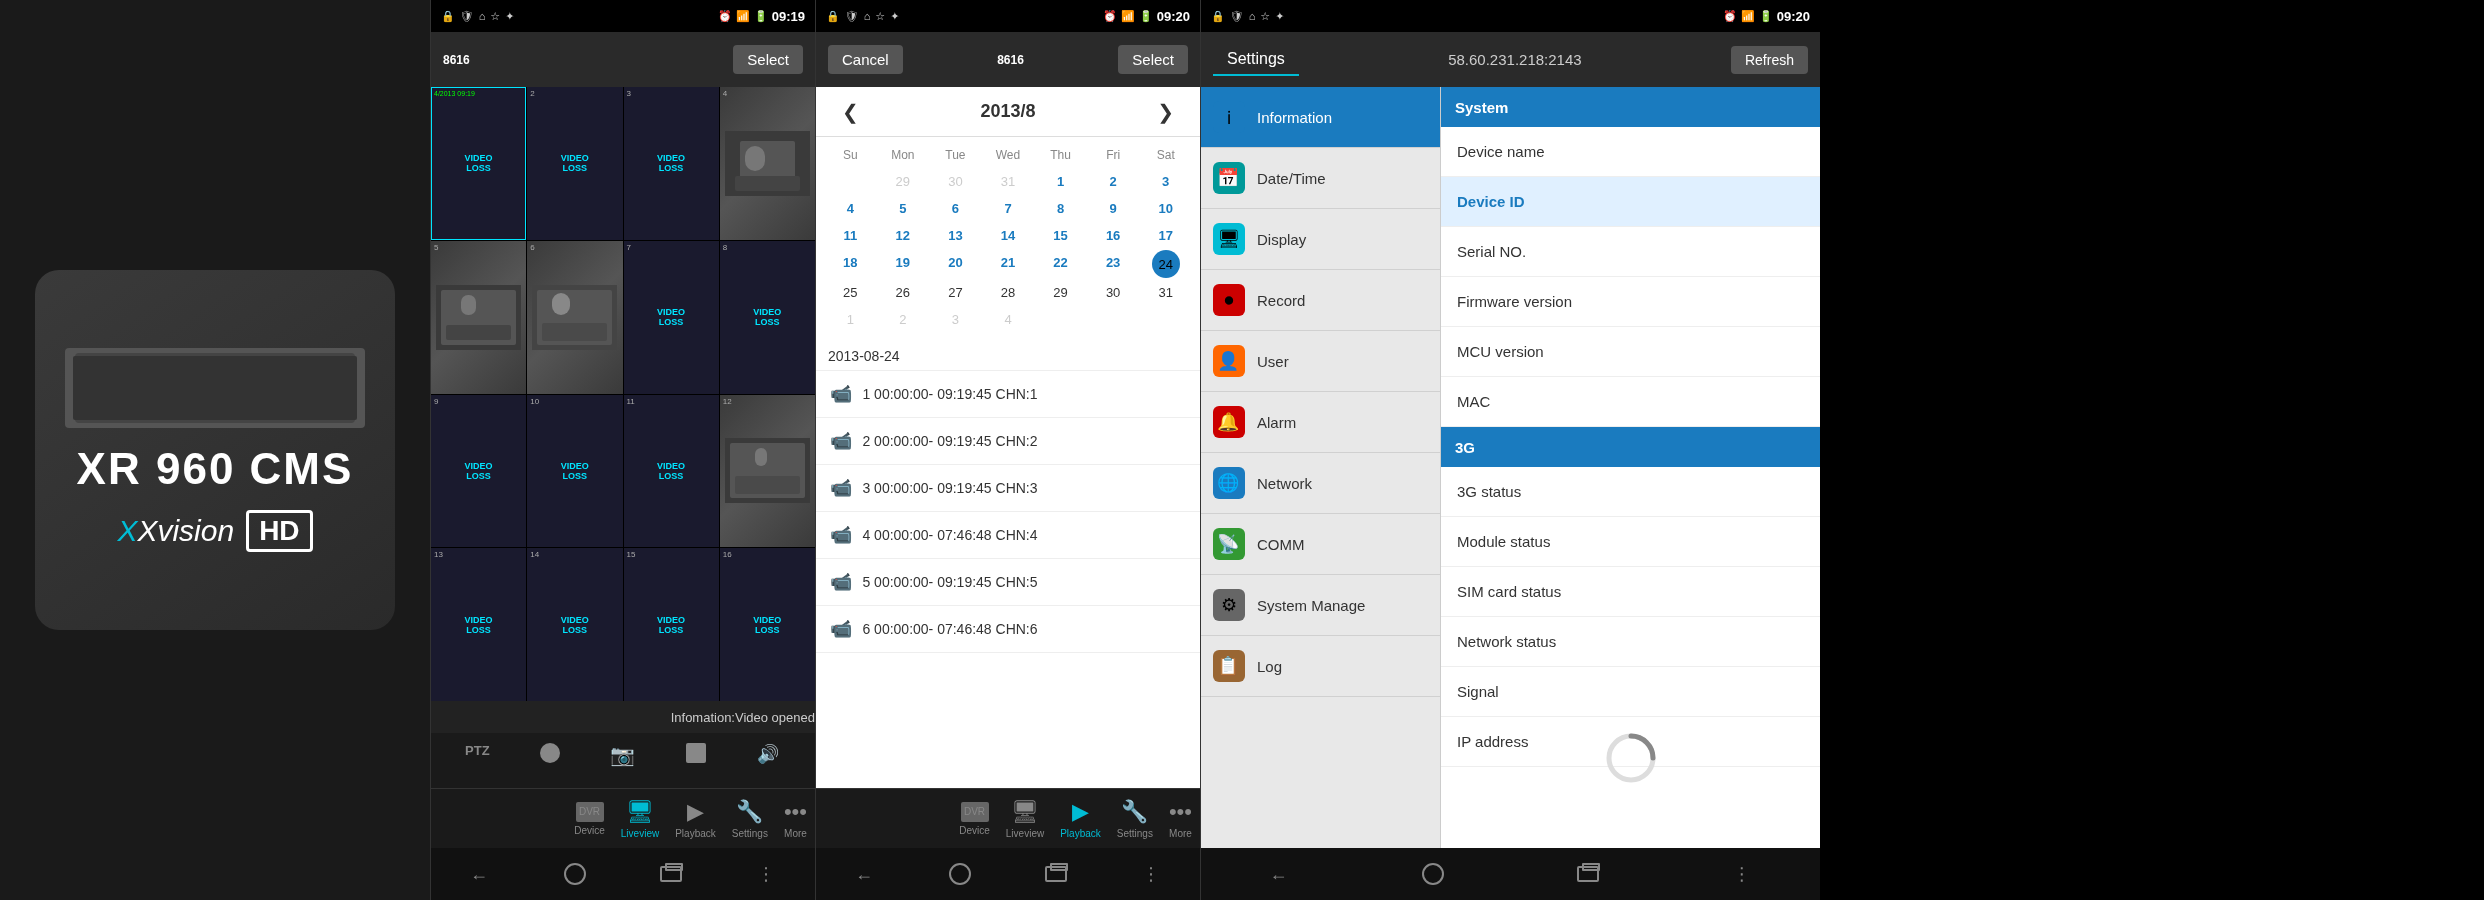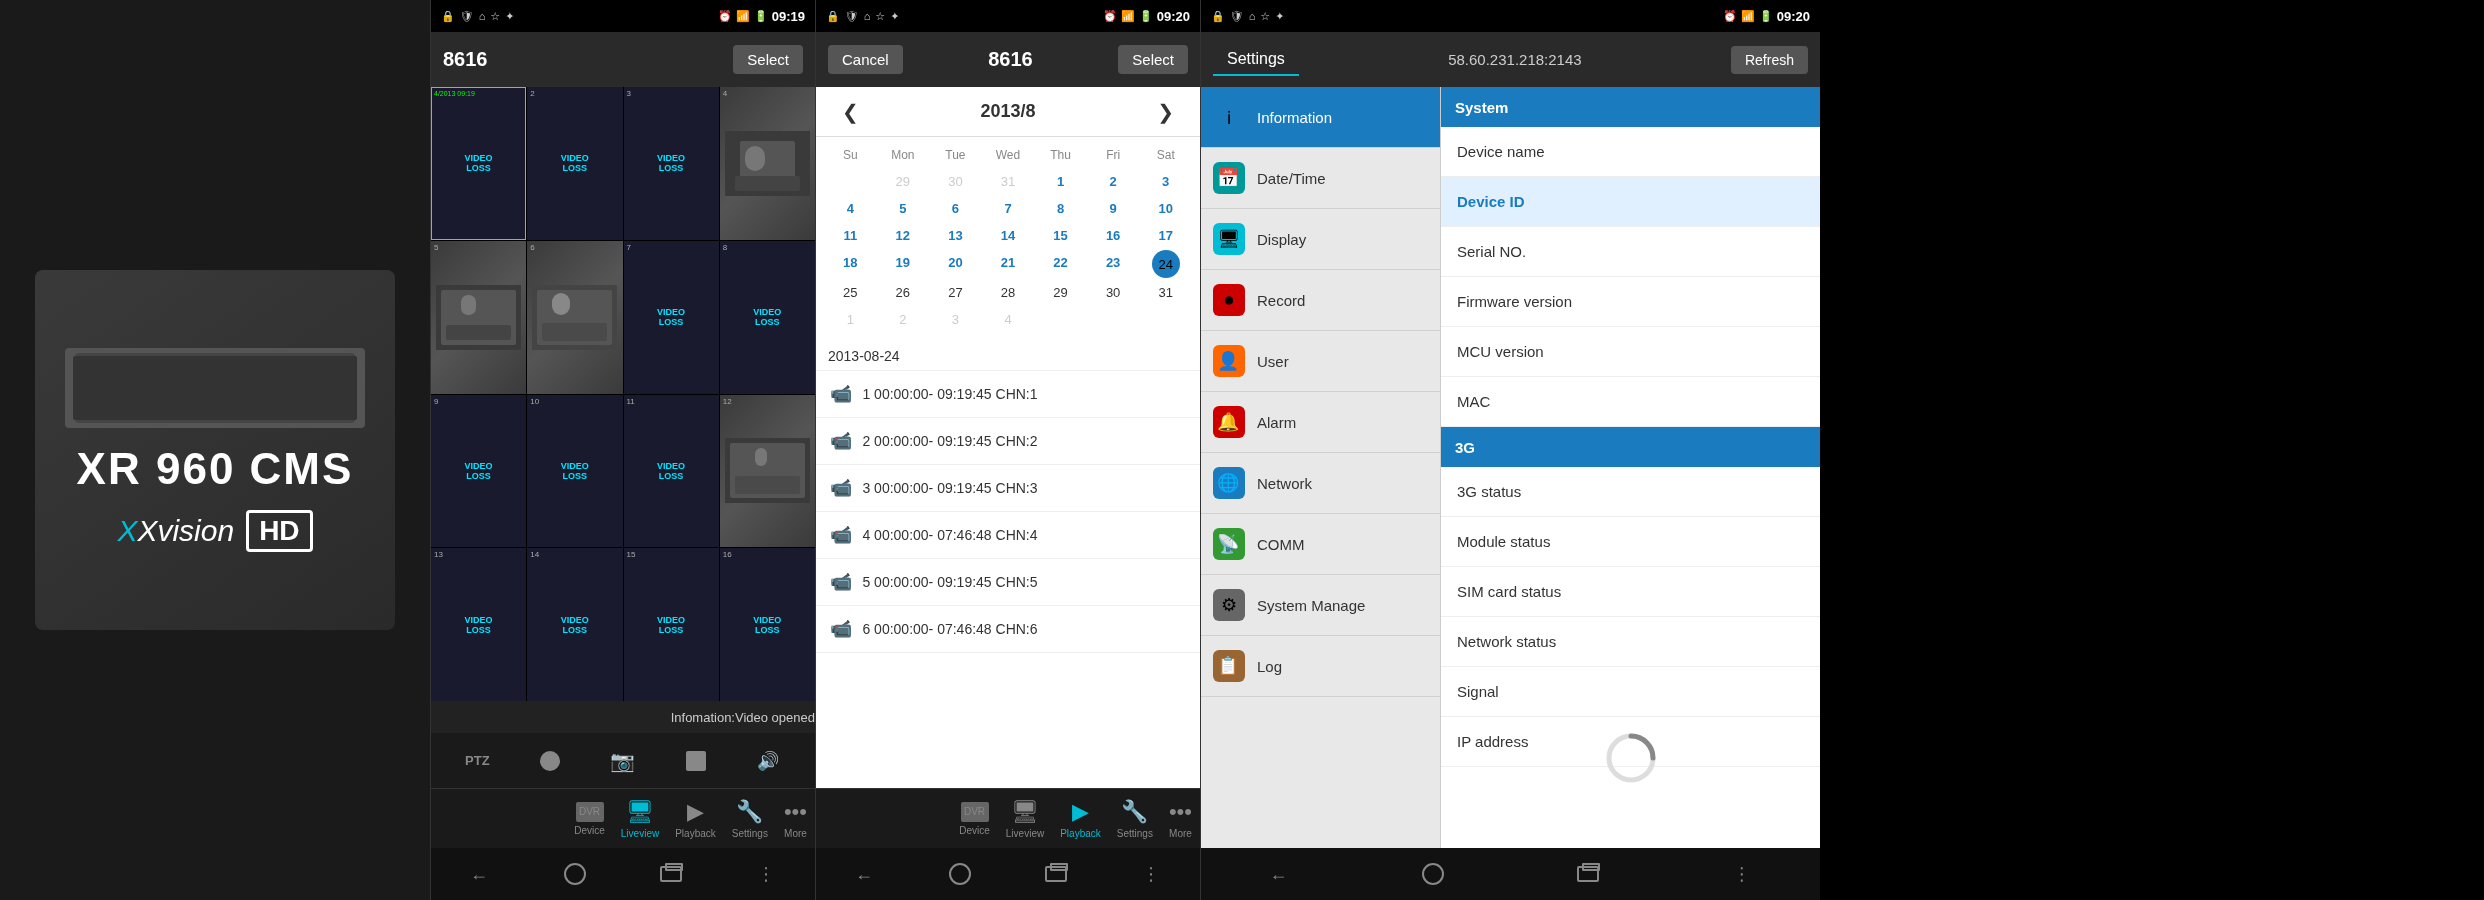--- a/index.html
+++ b/index.html
@@ -19,21 +19,21 @@
       height: 900px;
       background: #1a1a1a;
       display: flex;
       align-items: center;
       justify-content: center;
     }
     .logo-box {
       width: 360px;
       height: 360px;
       background: linear-gradient(145deg, #3a3a3a, #2a2a2a);
-      border-radius: 8px;
+      border-radius: 24px;
       display: flex;
       flex-direction: column;
       align-items: center;
       justify-content: center;
       gap: 16px;
     }
     .logo-device-img {
       width: 300px;
       height: 80px;
       background: #555;
@@ -111,21 +111,21 @@
     .top-bar {
       height: 55px;
       background: #2a2a2a;
       display: flex;
       align-items: center;
       justify-content: space-between;
       padding: 0 12px;
       flex-shrink: 0;
     }
     .top-bar-title {
-      font-size: 20px;
+      font-size: 12px;
       color: #fff;
       font-weight: bold;
       text-align: right;
     }
     .top-bar-btn {
       background: #555;
       border: none;
       color: #fff;
       font-size: 15px;
       padding: 6px 14px;
@@ -523,21 +523,21 @@
       display: flex;
       align-items: center;
       justify-content: space-around;
       padding: 0 10px;
       flex-shrink: 0;
     }
     .play-btn {
       width: 36px;
       height: 36px;
       display: flex;
-      align-items: center;
+      align-items: flex-start;
       justify-content: center;
       cursor: pointer;
     }
 
     
     .cell-timestamp {
       position: absolute;
       top: 2px;
       left: 2px;
       font-size: 7px;

